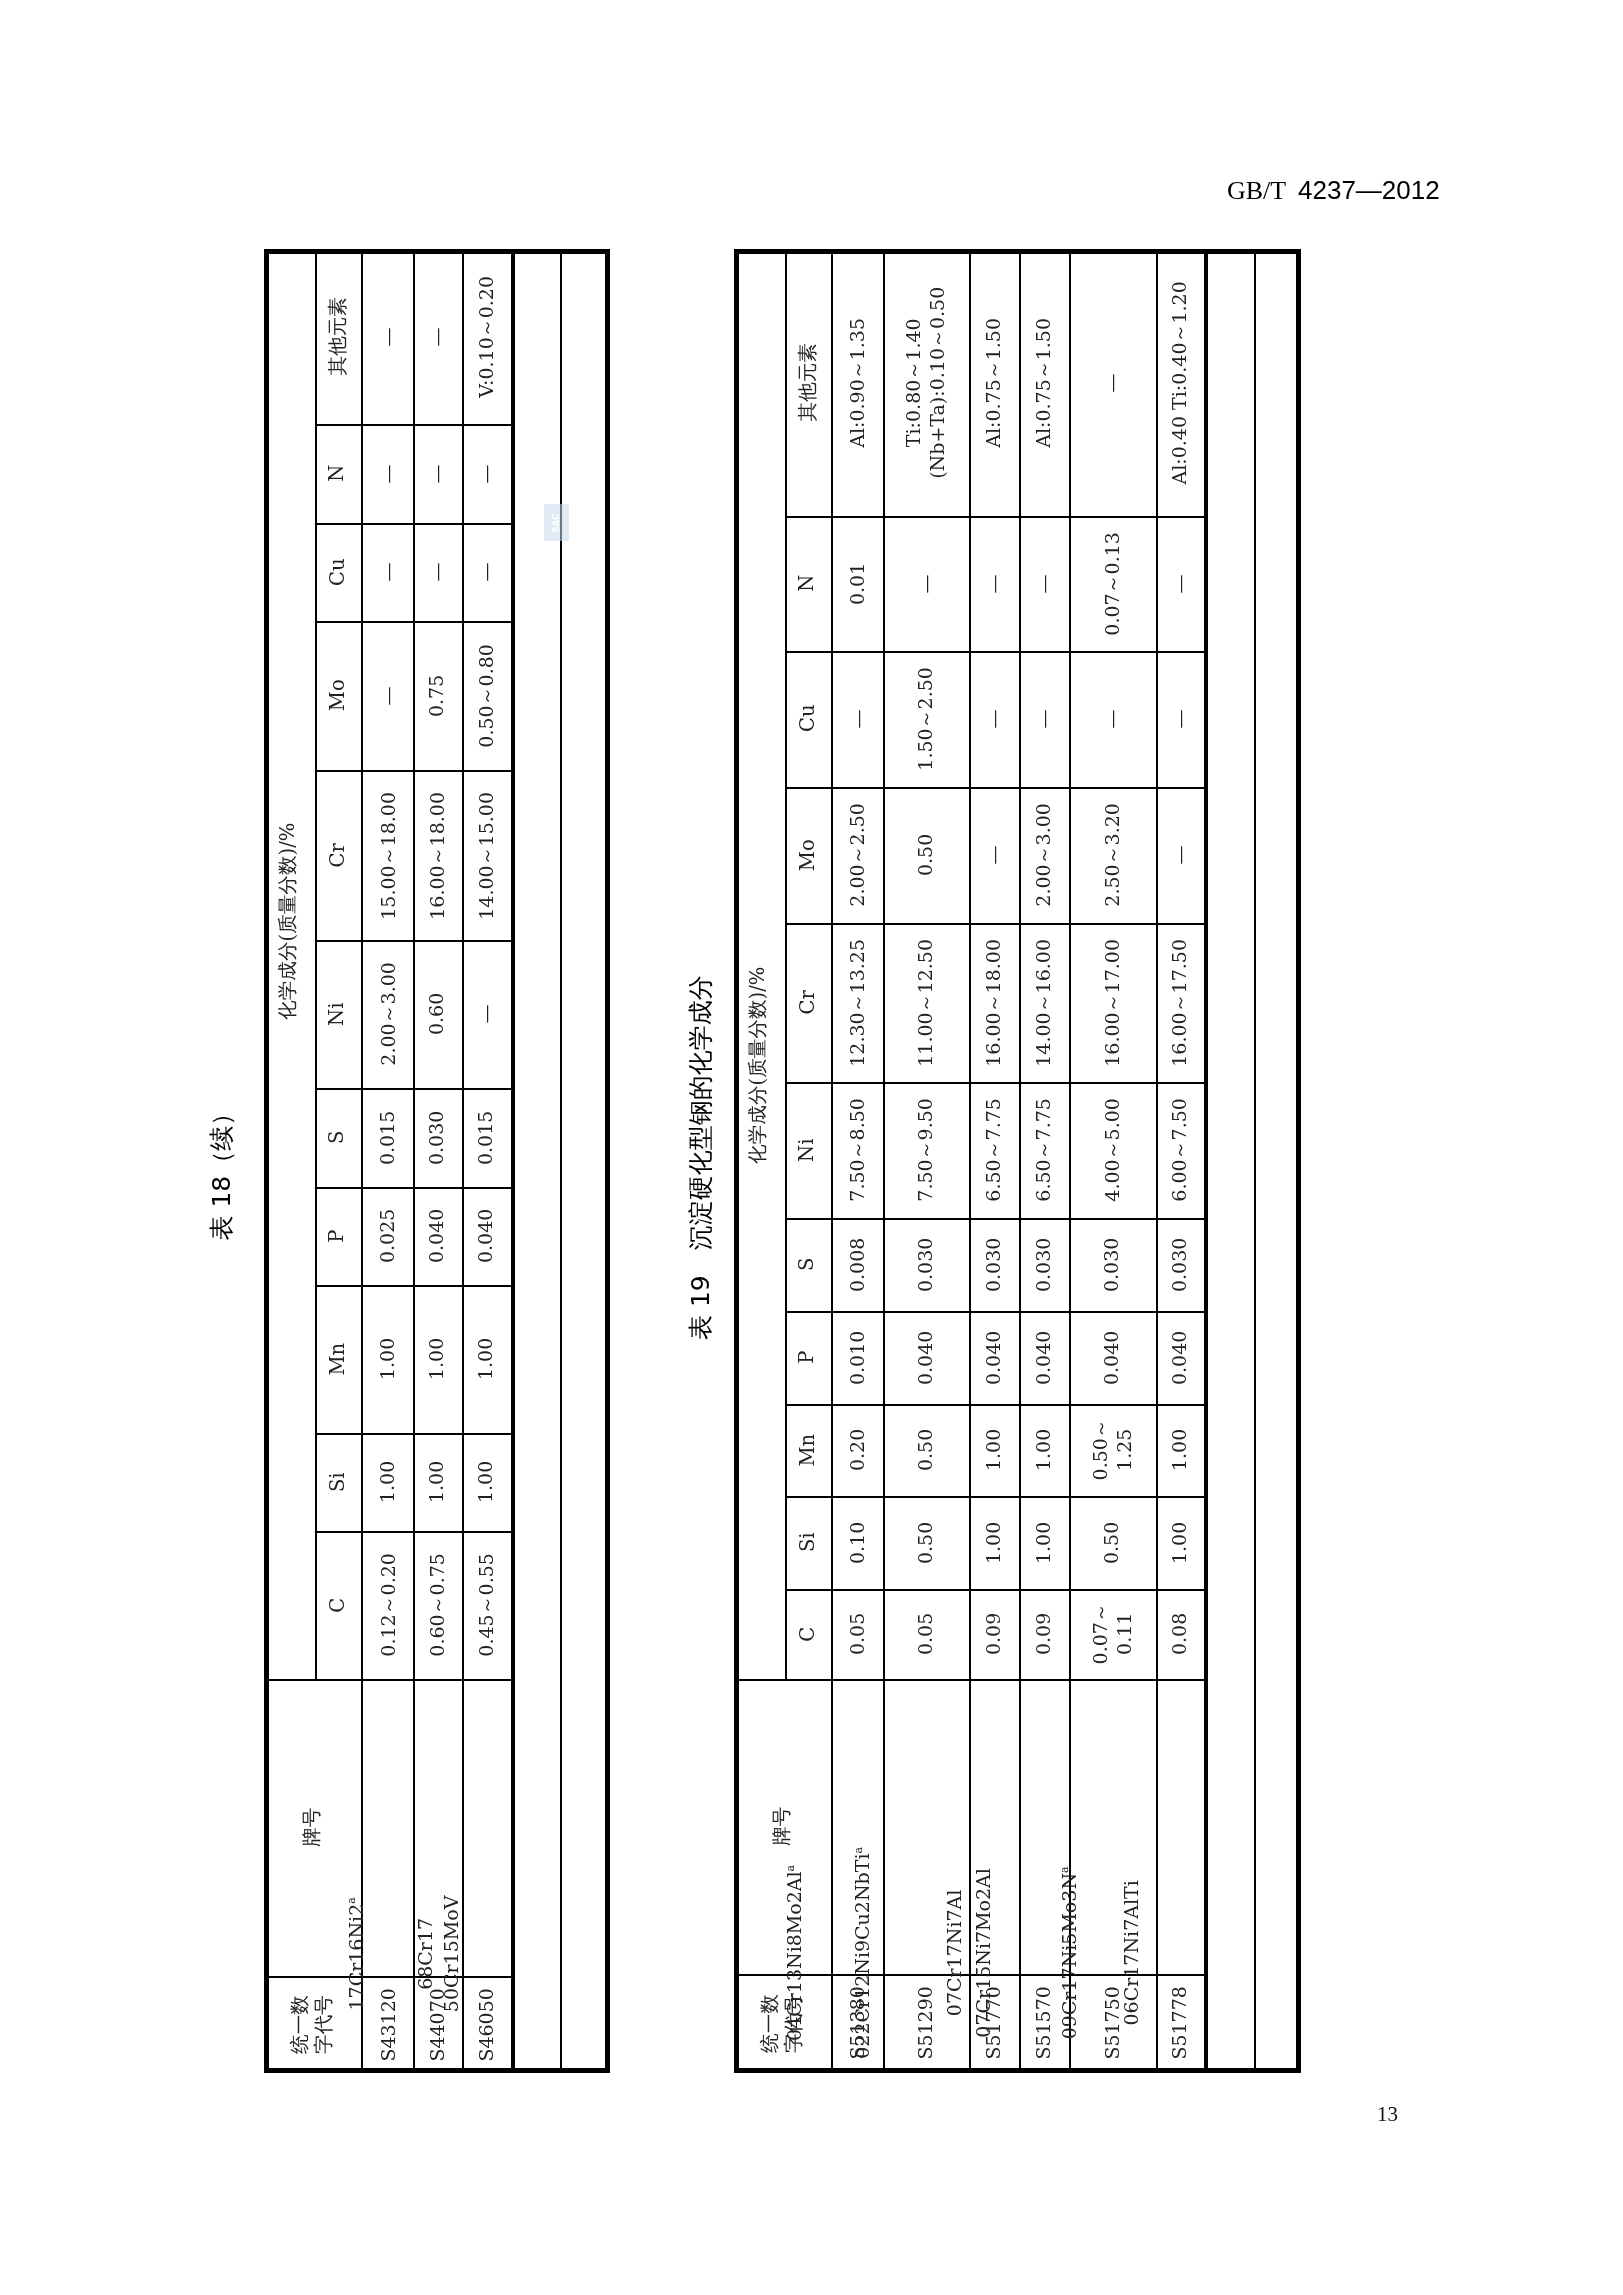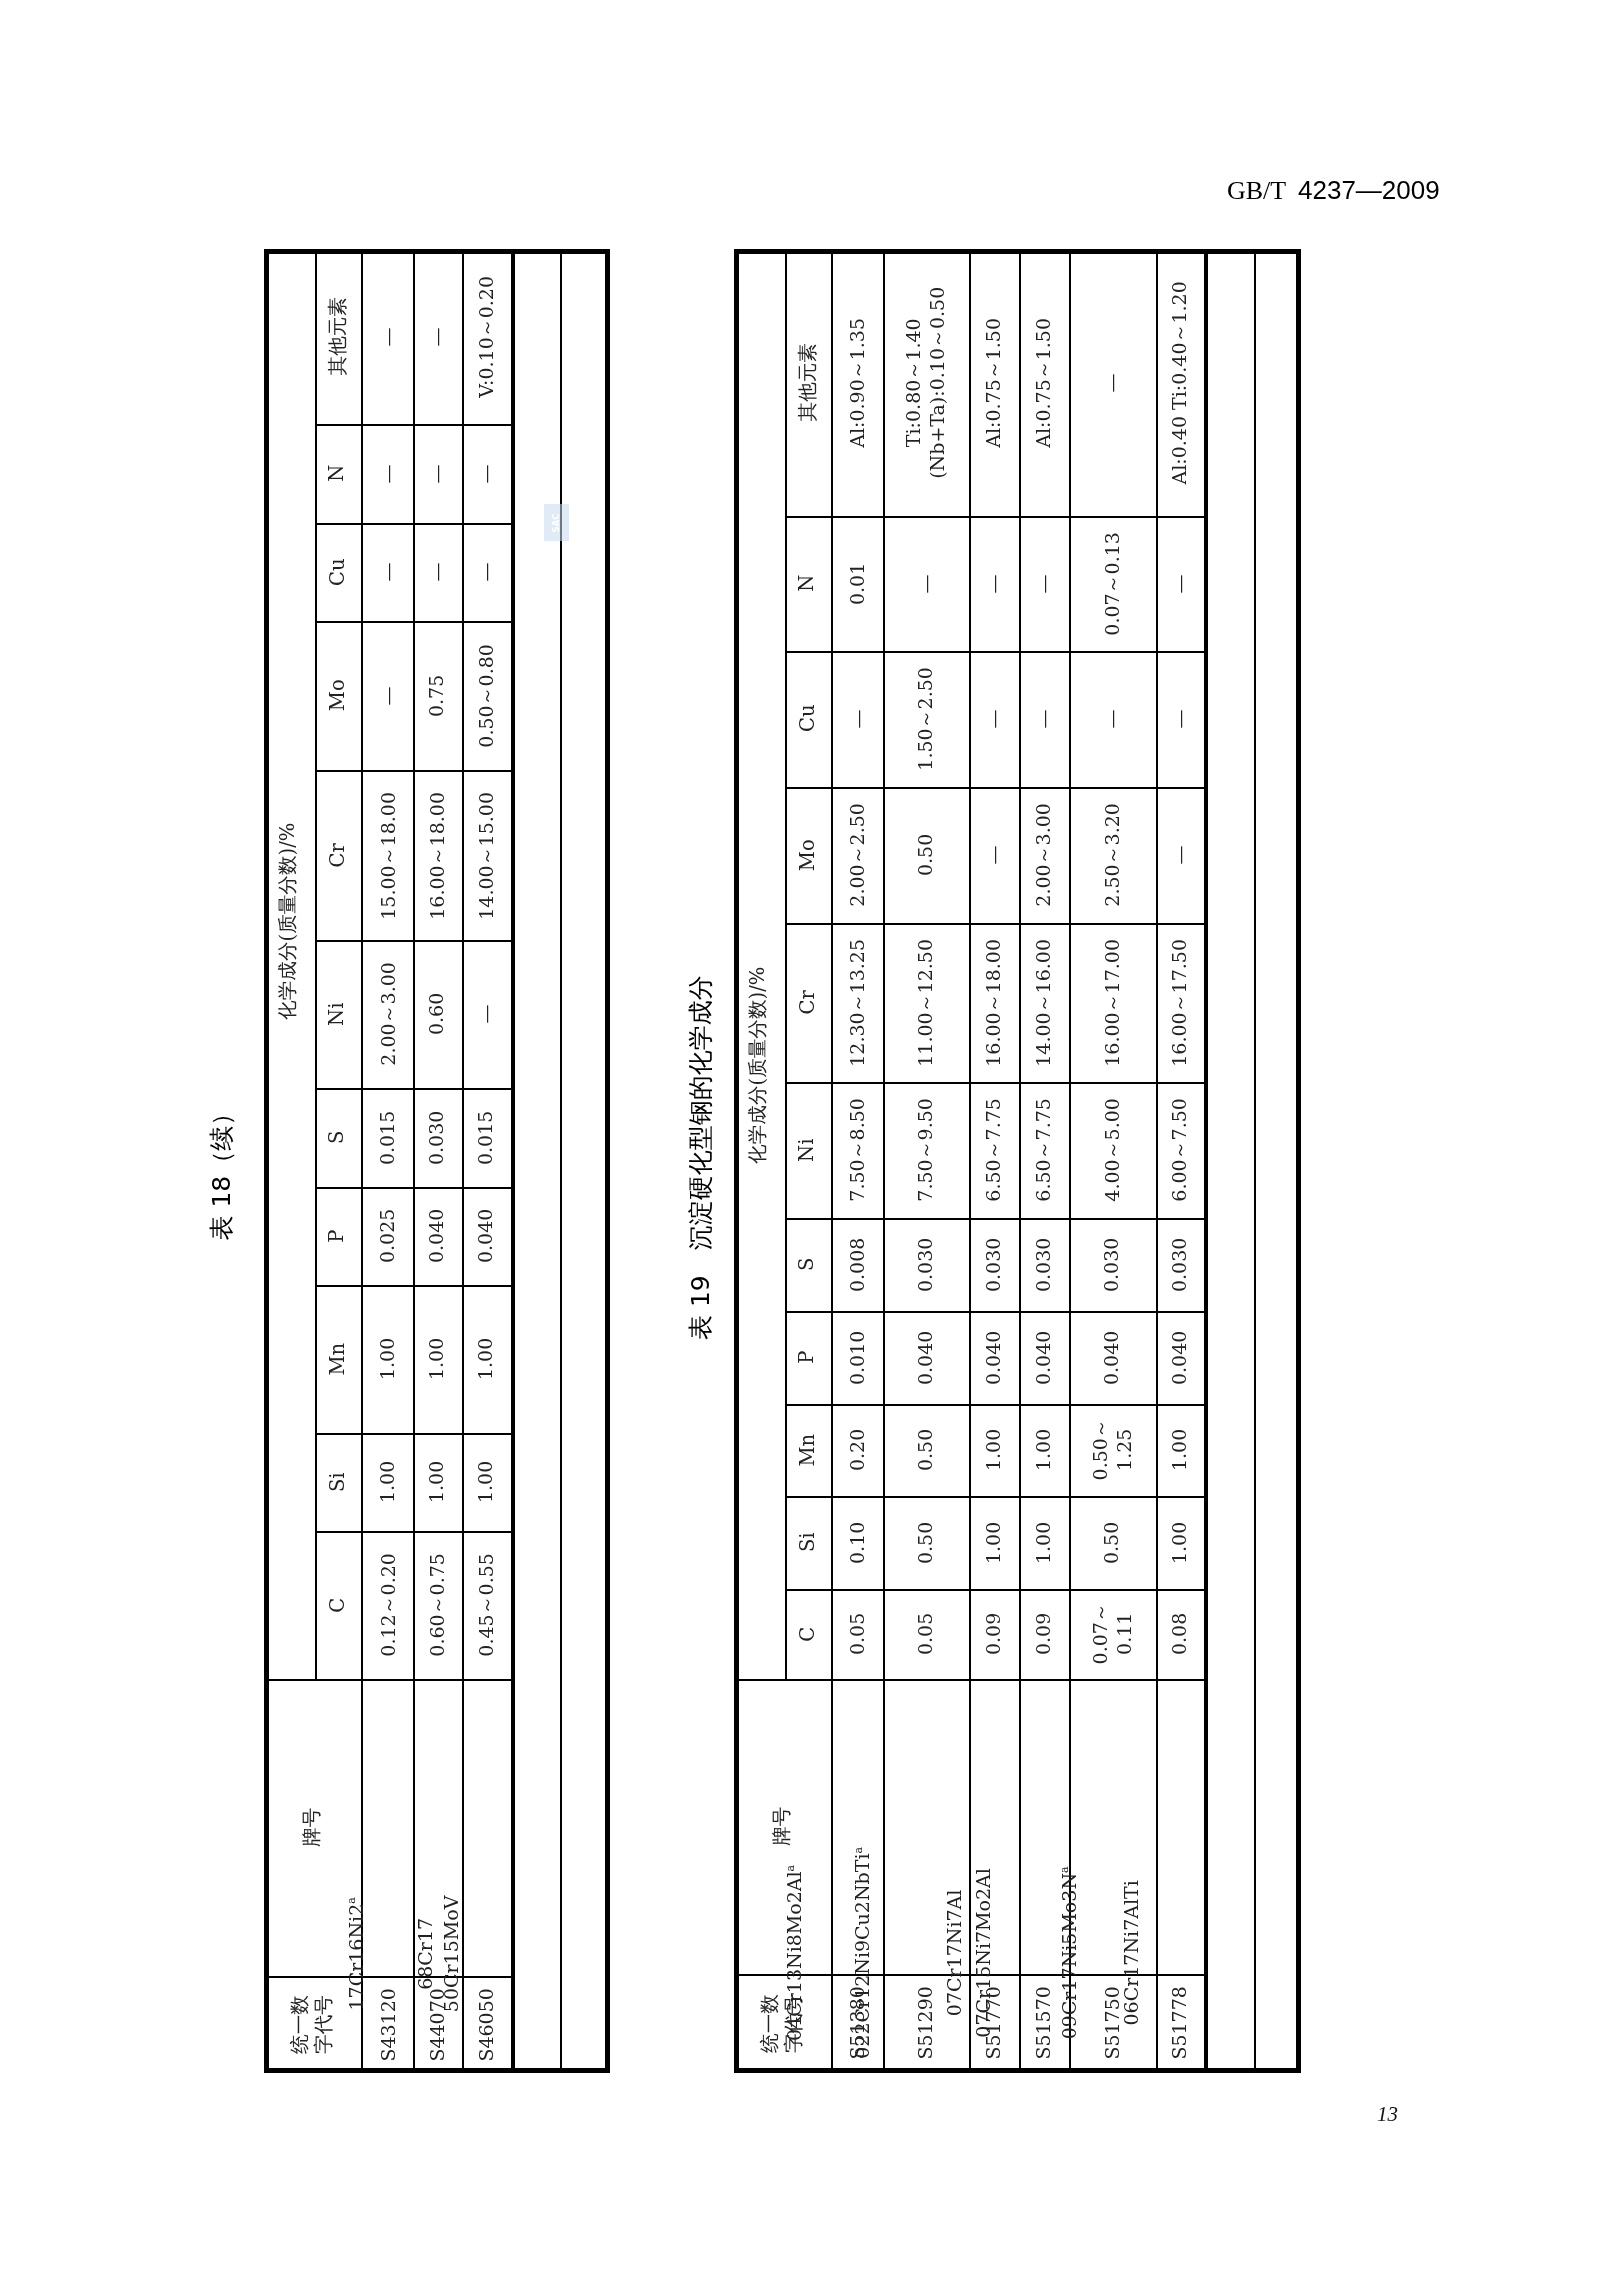--- a/index.html
+++ b/index.html
@@ -1,41 +1,41 @@
 <!DOCTYPE html>
 <html style="font-size:10.5px"><head>
 <meta charset="utf-8">
 <style>
   html, body { margin:0; padding:0; background:#fff; }
   body { width:1623px; height:2295px; position:relative; overflow:hidden;
          font-family:"DejaVu Serif","Liberation Serif",serif; color:#111; }
   .std-no { position:absolute; left:1227px; top:175px; font-size:26px; color:#000; }
   .std-no b { font-family:"Liberation Serif",serif; font-weight:normal; }
   .std-no span { font-family:"Liberation Sans",sans-serif; margin-left:11.8px; }
-  .page-no { position:absolute; left:1377px; top:2102px; font-size:21px; font-family:"Liberation Serif",serif;font-style:italic; }
+  .page-no { position:absolute; left:1377px; top:2102px; font-size:21px; font-family:"Liberation Serif",serif; }
 
   
   .vt { position:absolute; display:flex; align-items:center; justify-content:center; }
   .vt > .in { transform:rotate(-90deg); white-space:nowrap; text-align:center; line-height:1.25; }
   .caption { font-family:"DejaVu Sans","Liberation Sans",sans-serif; font-size:25px; color:#000; }
 
   .tbl { position:absolute; }
   .ln { position:absolute; background:#000; }
   .cell { font-size:19px; color:#222; }
   .cell sup { font-size:11px; vertical-align:super; line-height:0; }
   .hdr { font-size:19.6px; color:#222; }
   .note { font-size:18.3px; color:#222; }
   .wm { position:absolute; left:544px; top:504px; width:25px; height:37px; background:#c9dbee; opacity:.55;
         color:#fff; font:bold 8.5px "DejaVu Sans",sans-serif; display:flex; align-items:center; justify-content:center; }
   .wm span { transform:rotate(-90deg); }
 </style>
 </head>
 <body>
 
-<div class="std-no"><b>GB/T</b><span>4237—2009</span></div>
+<div class="std-no"><b>GB/T</b><span>4237—2012</span></div>
 
 <div class="vt caption" style="left:196px; top:1073px; width:52px; height:196px;">
   <div class="in">表 18（续）</div>
 </div>
 
 <div id="t18" class="tbl">
     <div class="ln" style="left: 264px; top: 249px; width: 346px; height: 4.6px;"></div>
     <div class="ln" style="left: 264px; top: 2068px; width: 346px; height: 4.6px;"></div>
     <div class="ln" style="left: 264px; top: 249px; width: 4.6px; height: 1824px;"></div>
     <div class="ln" style="left: 605px; top: 249px; width: 4.6px; height: 1824px;"></div>

